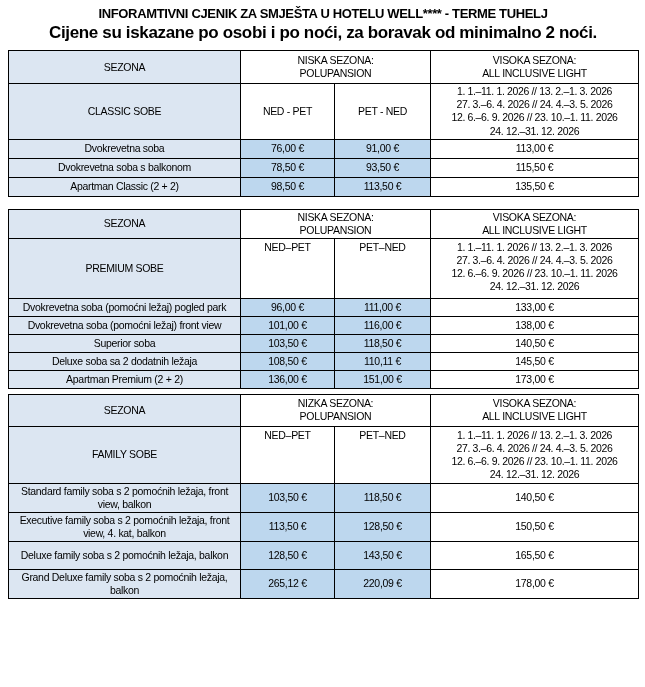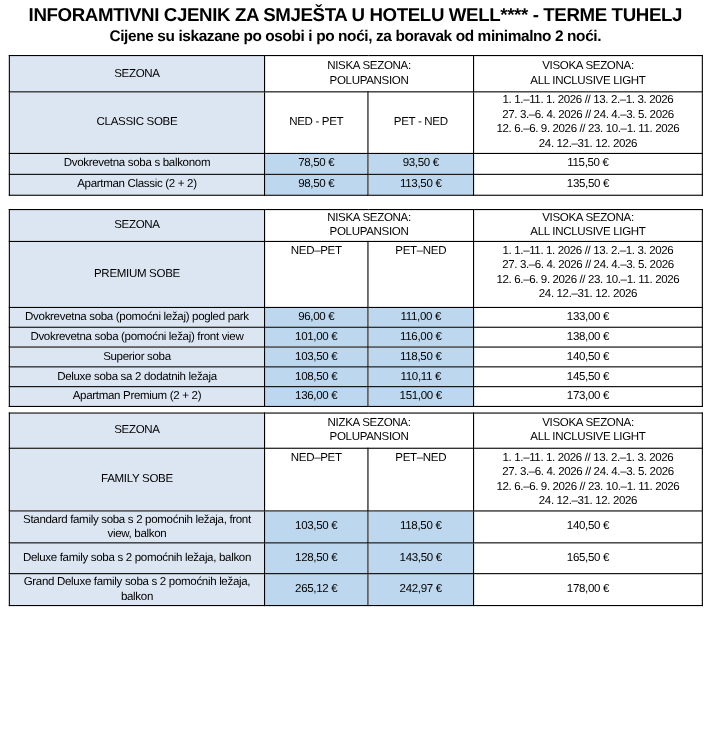--- a/index.html
+++ b/index.html
@@ -13,29 +13,29 @@
     color: #000000;
     -webkit-font-smoothing: antialiased;
   }
   .page {
     padding: 4px 7px 0 8px;
     box-sizing: border-box;
   }
   .title {
     text-align: center;
     font-weight: bold;
-    font-size: 17px;
+    font-size: 13px;
     letter-spacing: -0.35px;
     margin-top: 2px;
     line-height: 16px;
   }
   .subtitle {
     text-align: center;
     font-weight: bold;
-    font-size: 14px;
+    font-size: 17px;
     letter-spacing: -0.35px;
     margin-top: 3px;
     line-height: 15px;
   }
   table.price-table {
     border-collapse: collapse;
     table-layout: fixed;
     width: 630px;
     font-weight: normal;
     font-size: 10.5px;
@@ -110,20 +110,26 @@
         <td class="wh">NED - PET</td>
         <td class="wh">PET - NED</td>
         <td class="wh dates-cell">
           <span class="line">1. 1.–11. 1. 2026 // 13. 2.–1. 3. 2026</span>
           <span class="line">27. 3.–6. 4. 2026 // 24. 4.–3. 5. 2026</span>
           <span class="line">12. 6.–6. 9. 2026 // 23. 10.–1. 11. 2026</span>
           <span class="line">24. 12.–31. 12. 2026</span>
         </td>
       </tr>
       <tr class="data-row">
+        <td class="lb">Dvokrevetna soba</td>
+        <td class="mb">76,00 €</td>
+        <td class="mb">91,00 €</td>
+        <td class="wh">113,00 €</td>
+      </tr>
+      <tr class="data-row">
         <td class="lb">Dvokrevetna soba s balkonom</td>
         <td class="mb">78,50 €</td>
         <td class="mb">93,50 €</td>
         <td class="wh">115,50 €</td>
       </tr>
       <tr class="data-row">
         <td class="lb">Apartman Classic (2 + 2)</td>
         <td class="mb">98,50 €</td>
         <td class="mb">113,50 €</td>
         <td class="wh">135,50 €</td>
@@ -224,27 +230,33 @@
           <span class="line">24. 12.–31. 12. 2026</span>
         </td>
       </tr>
       <tr class="data-row">
         <td class="lb">Standard family soba s 2 pomoćnih ležaja, front view, balkon</td>
         <td class="mb">103,50 €</td>
         <td class="mb">118,50 €</td>
         <td class="wh">140,50 €</td>
       </tr>
       <tr class="data-row">
+        <td class="lb">Executive family soba s 2 pomoćnih ležaja, front view, 4. kat, balkon</td>
+        <td class="mb">113,50 €</td>
+        <td class="mb">128,50 €</td>
+        <td class="wh">150,50 €</td>
+      </tr>
+      <tr class="data-row">
         <td class="lb">Deluxe family soba s 2 pomoćnih ležaja, balkon</td>
         <td class="mb">128,50 €</td>
         <td class="mb">143,50 €</td>
         <td class="wh">165,50 €</td>
       </tr>
       <tr class="data-row">
         <td class="lb">Grand Deluxe family soba s 2 pomoćnih ležaja, balkon</td>
         <td class="mb">265,12 €</td>
-        <td class="mb">242,97 €</td>
+        <td class="mb">220,09 €</td>
         <td class="wh">178,00 €</td>
       </tr>
     </tbody>
   </table>
 
 </div>
 
 </body></html>

